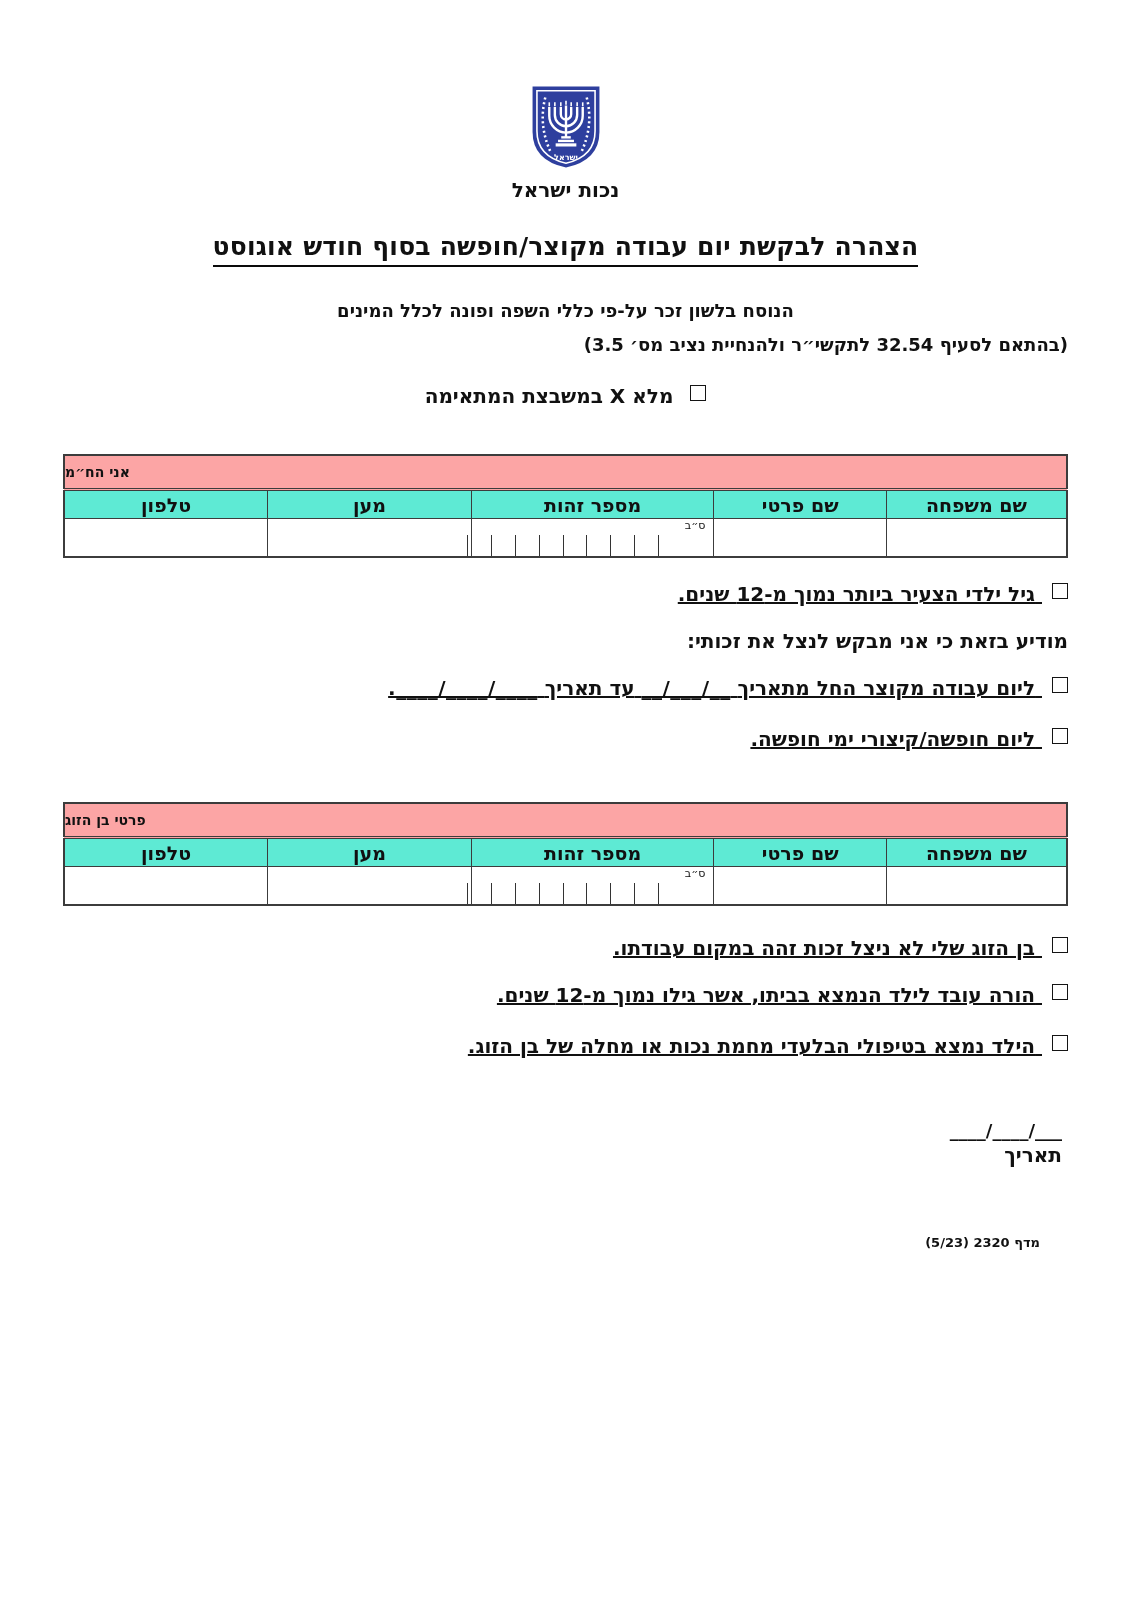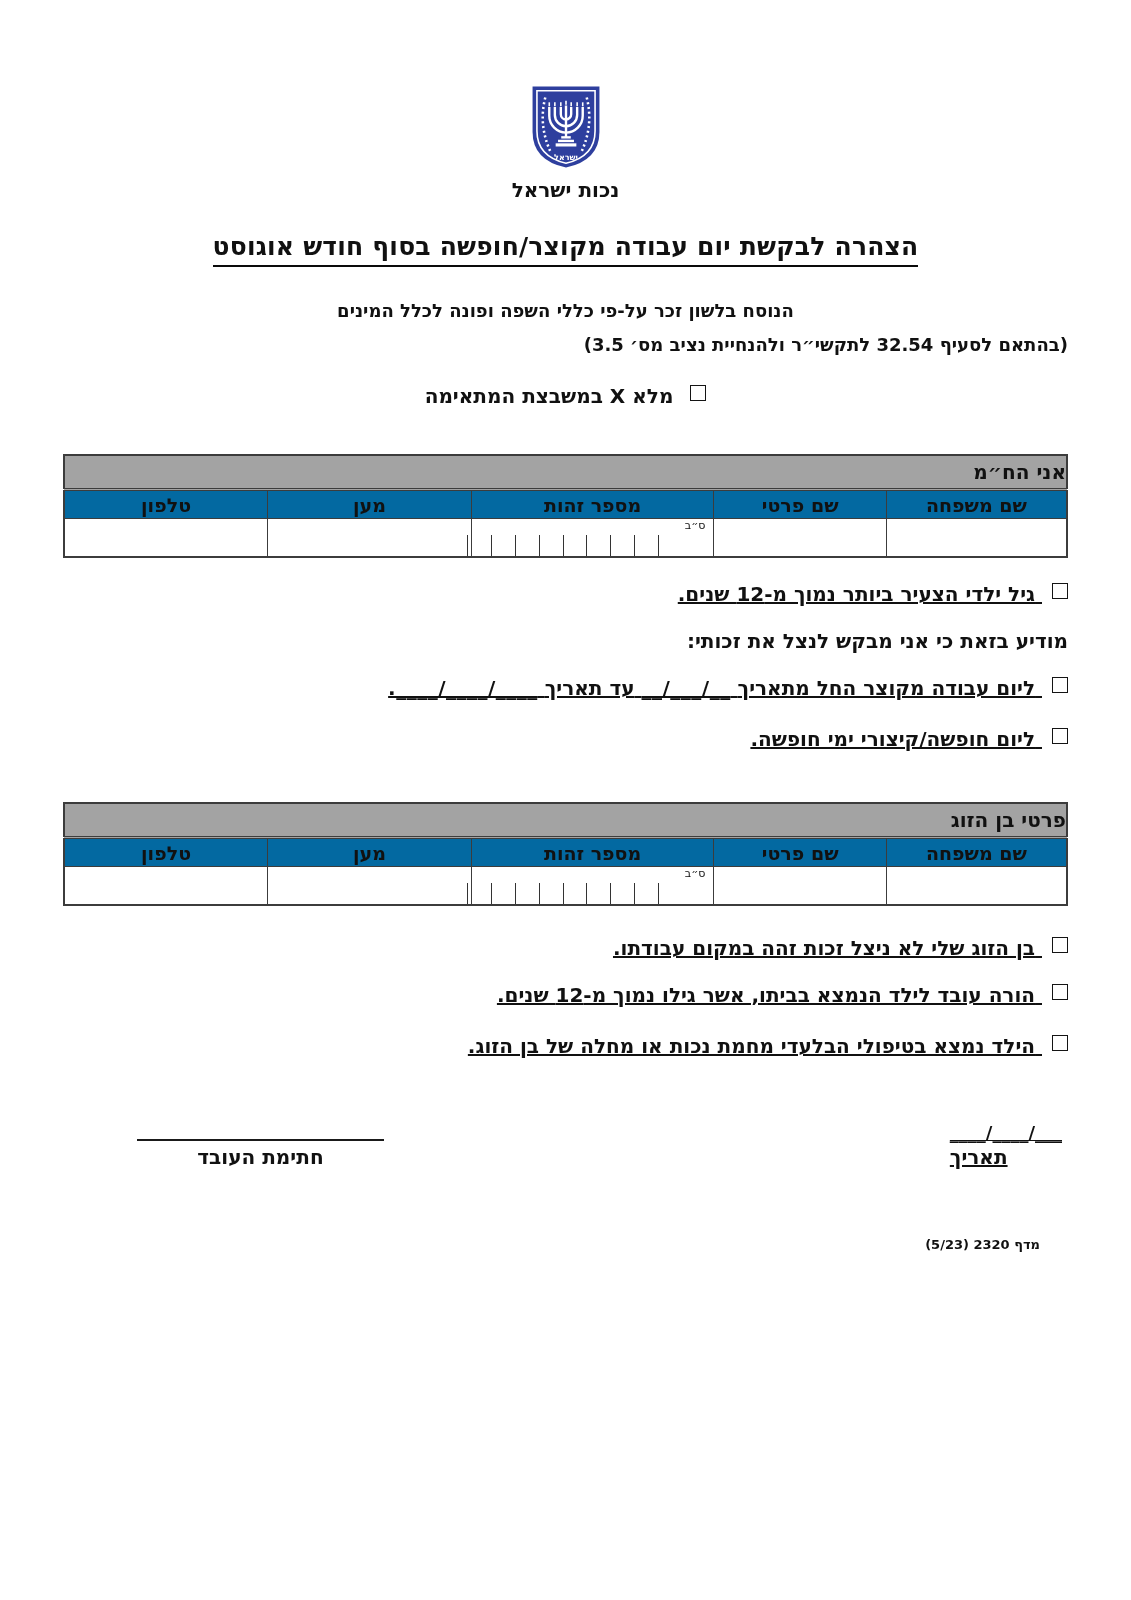--- a/index.html
+++ b/index.html
@@ -30,25 +30,25 @@
     border:1.7px solid #141414;background:#fff;
     vertical-align:2px;margin-left:10px;
   }
   
   table.frm{
     width:100%;border-collapse:collapse;
     border:2px solid #3c3c3c;table-layout:fixed;
   }
   table.frm td,table.frm th{border:1.3px solid #3c3c3c;padding:0;}
   .tbl-title{
-    background:#a3a3a3;text-align:right;font-size:20px;
+    background:#fca5a5;text-align:left;font-size:14px;
     height:32px;padding-right:8px;border-bottom:3px double #3c3c3c !important;
   }
   .tbl-head th{
-    background:#0369a1;text-align:center;font-size:19px;height:27px;
+    background:#5eead4;text-align:center;font-size:19px;height:27px;
   }
   .tbl-data td{height:37px;background:#fff;}
   .tbl1{margin-top:46px;}
   .tbl2{margin-top:50px;border-radius:24px;}
   
   .id-cell{position:relative;}
   .sb-label{
     position:absolute;top:1px;right:8px;
     font-size:11px;font-weight:normal;line-height:12px;
   }
@@ -61,21 +61,21 @@
   .cb-line{font-size:20px;line-height:25px;text-decoration:underline;}
   .mt22{margin-top:22px;} .mt24{margin-top:24px;} .mt26{margin-top:26px;}
   .mt30{margin-top:30px;}
   .notice-line{font-size:20px;margin-top:22px;line-height:25px;}
   .blank{letter-spacing:.5px;}
   
   .sig-row{
     margin-top:62px;display:flex;justify-content:space-between;
     align-items:flex-end;padding:0 6px 0 70px;
   }
-  .date-block{text-align:left;font-size:19px;text-decoration:underline;}
+  .date-block{text-align:right;font-size:19px;}
   .date-blank{font-size:18px;line-height:20px;}
   .date-label{font-size:20px;margin-top:2px;}
   .sign-block{width:255px;text-align:center;}
   .sign-line{border-bottom:2.2px solid #1a1a1a;height:18px;margin:0 4px;}
   .sign-label{font-size:20px;margin-top:4px;}
   
   .footer{
     text-align:right;padding-right:28px;margin-top:68px;font-size:13px;
   }
 </style>
@@ -247,21 +247,17 @@
   <div class="cb-line mt26">
     <span class="cb"></span>
     <span>הילד נמצא בטיפולי הבלעדי מחמת נכות או מחלה של בן הזוג.</span>
   </div>
 
   <div class="sig-row">
     <div class="date-block">
       <div class="date-blank">___/____/____</div>
       <div class="date-label">תאריך</div>
     </div>
-    <div class="sign-block">
-      <div class="sign-line"></div>
-      <div class="sign-label">חתימת העובד</div>
-    </div>
   </div>
 
   <div class="footer">מדף 2320 (5/23)</div>
 
 </div>
 
 </body></html>

